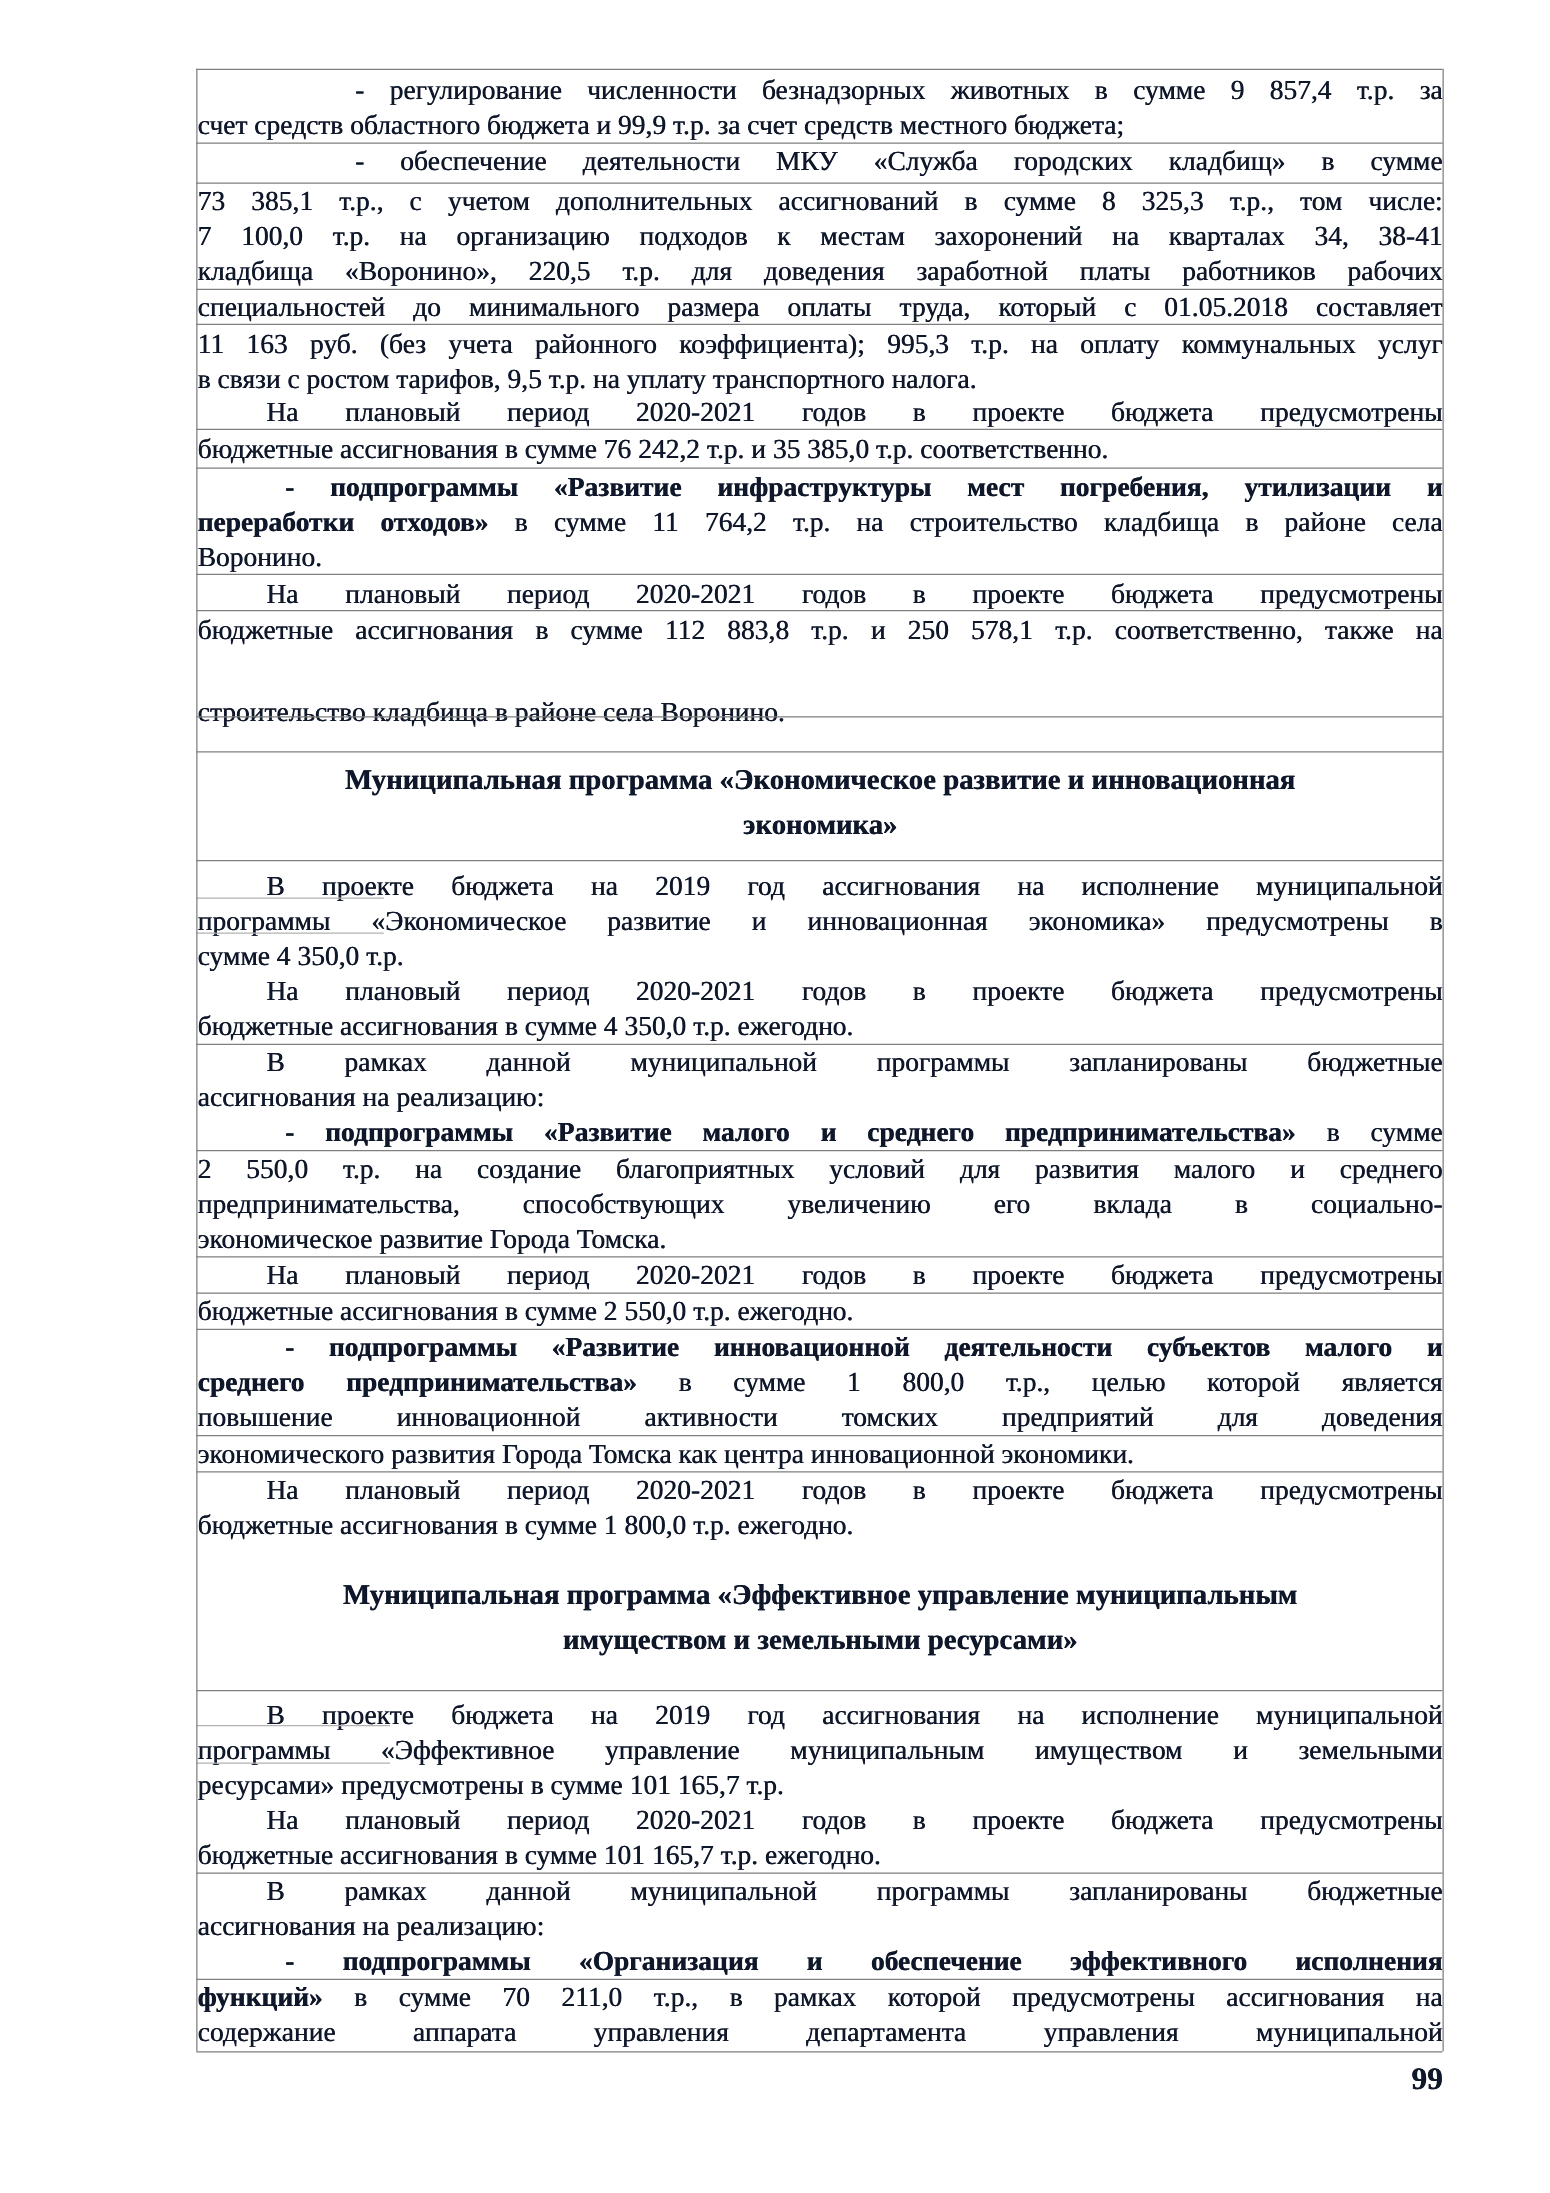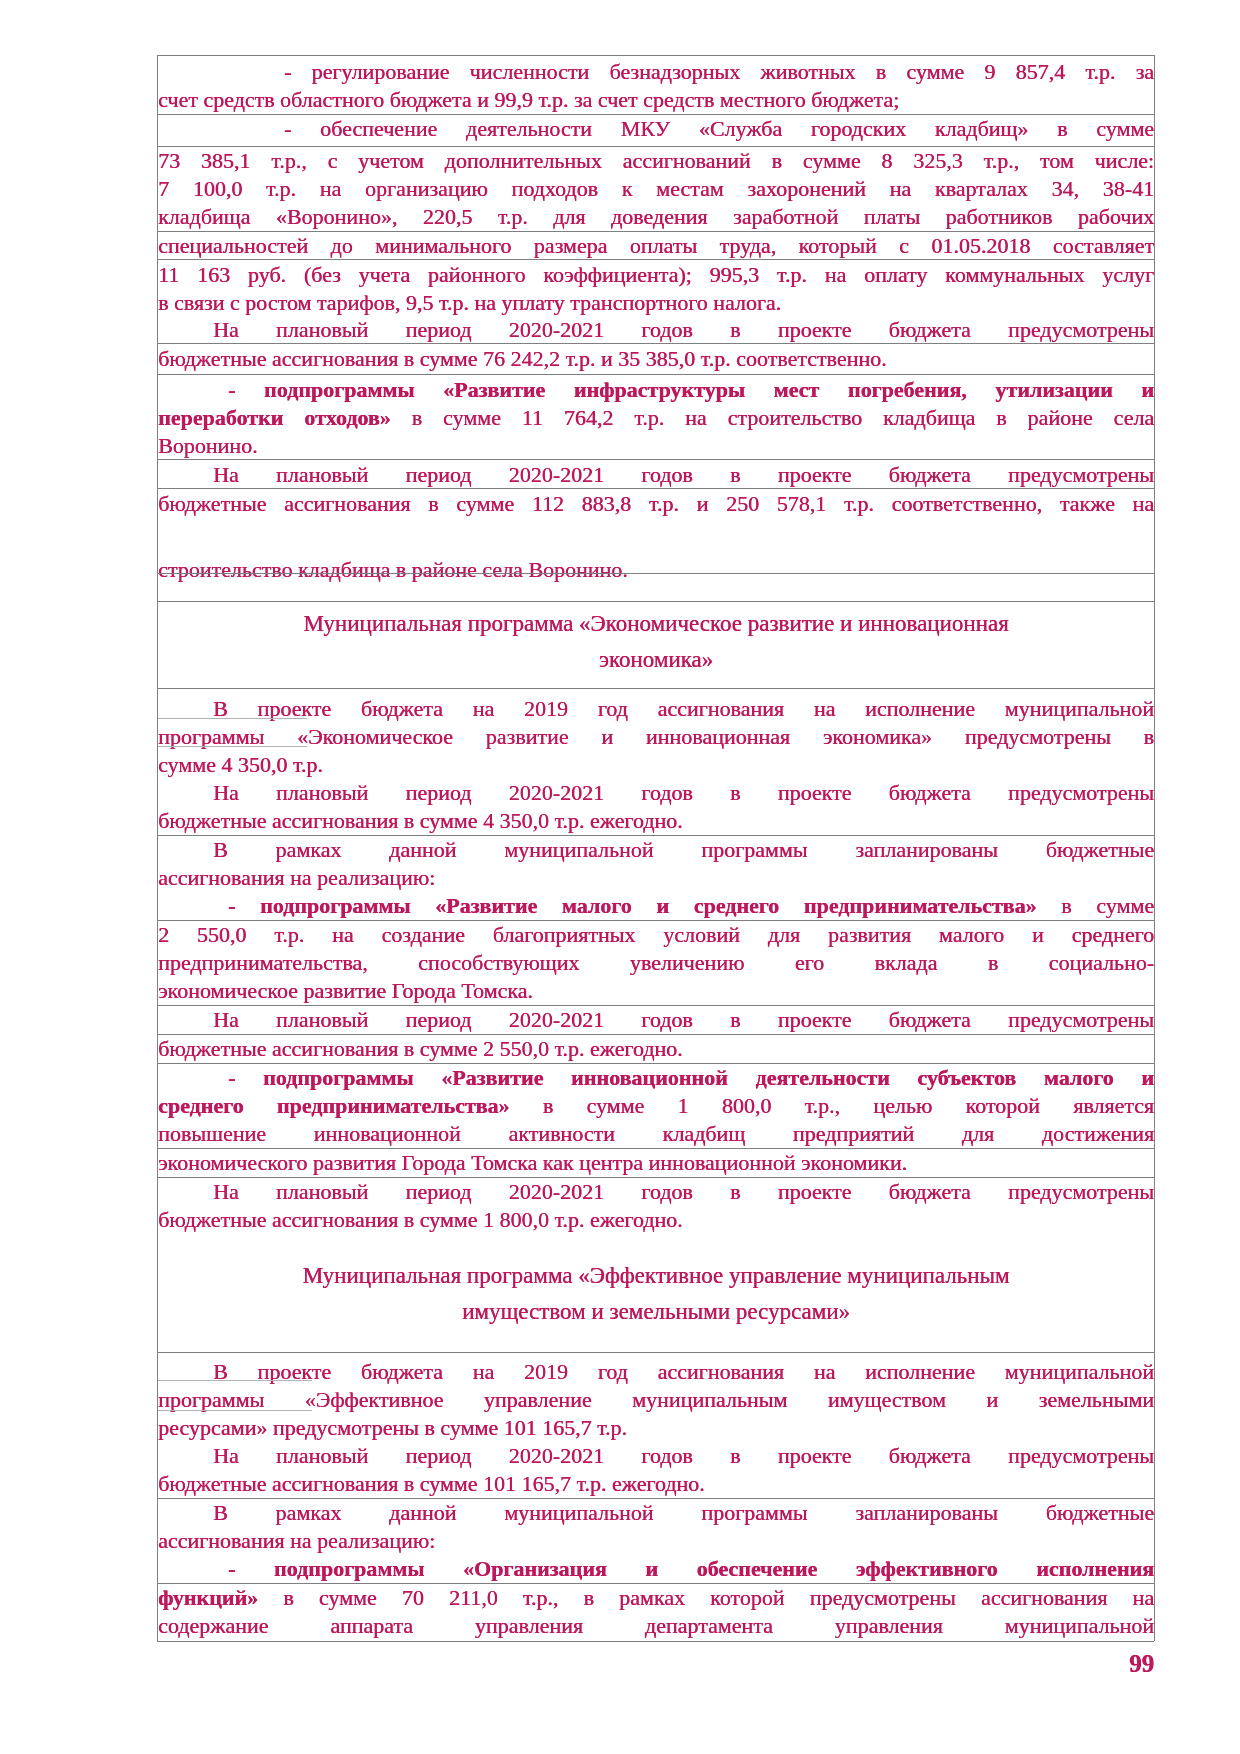--- a/index.html
+++ b/index.html
@@ -1,26 +1,26 @@
 <!DOCTYPE html>
 <html><head>
 <meta charset="utf-8">
 <style>
   html,body{margin:0;padding:0;background:#ffffff;}
   #page{position:relative;width:1240px;height:1754px;background:#ffffff;overflow:hidden;
-        font-family:"Liberation Serif","DejaVu Serif",serif;color:#be185d;}
+        font-family:"Liberation Serif","DejaVu Serif",serif;color:#0f172a;}
   .tline{position:absolute;left:158px;width:996px;height:28px;box-sizing:border-box;
          font-size:22px;line-height:28px;white-space:normal;overflow:visible;
          text-shadow:0.4px 0 0 currentColor;}
   .a-j{text-align:justify;text-align-last:justify;}
   .a-l{text-align:left;}
   .a-c{text-align:center;text-align-last:center;}
   .f-n{font-weight:normal;font-style:normal;}
   .f-bi{font-weight:bold;}
-  .f-b{font-weight:normal;font-style:normal;}
+  .f-b{font-weight:bold;font-style:normal;}
   .hline{position:absolute;height:0;border-top:1px solid #7f7f7f;}
   .hline.light{border-top-color:#b3b3b3;}
   .vline{position:absolute;width:0;border-left:1px solid #7f7f7f;}
   .heading{font-size:23px;}
   #page-number{position:absolute;left:954px;top:1650px;width:200px;text-align:right;
                font-size:25px;font-weight:bold;font-family:"Liberation Serif",serif;
                text-shadow:0.4px 0 0 currentColor;}
 </style>
 </head>
 <body>
@@ -54,21 +54,21 @@
       <div class="tline a-j" style="top: 836px; padding-left: 55px;"><span class="f-n">В рамках данной муниципальной программы запланированы бюджетные</span></div>
       <div class="tline a-l" style="top: 864px; padding-left: 0px;"><span class="f-n">ассигнования на реализацию:</span></div>
       <div class="tline a-j" style="top: 892px; padding-left: 70px;"><span class="f-bi">- подпрограммы «Развитие малого и среднего предпринимательства»</span><span class="f-n"> в сумме</span></div>
       <div class="tline a-j" style="top: 921px; padding-left: 0px;"><span class="f-n">2 550,0 т.р. на создание благоприятных условий для развития малого и среднего</span></div>
       <div class="tline a-j" style="top: 949px; padding-left: 0px;"><span class="f-n">предпринимательства, способствующих увеличению его вклада в социально-</span></div>
       <div class="tline a-l" style="top: 977px; padding-left: 0px;"><span class="f-n">экономическое развитие Города Томска.</span></div>
       <div class="tline a-j" style="top: 1006px; padding-left: 55px;"><span class="f-n">На плановый период 2020-2021 годов в проекте бюджета предусмотрены</span></div>
       <div class="tline a-l" style="top: 1035px; padding-left: 0px;"><span class="f-n">бюджетные ассигнования в сумме 2 550,0 т.р. ежегодно.</span></div>
       <div class="tline a-j" style="top: 1064px; padding-left: 70px;"><span class="f-bi">- подпрограммы «Развитие инновационной деятельности субъектов малого и</span></div>
       <div class="tline a-j" style="top: 1092px; padding-left: 0px;"><span class="f-bi">среднего предпринимательства»</span><span class="f-n"> в сумме 1 800,0 т.р., целью которой является</span></div>
-      <div class="tline a-j" style="top: 1120px; padding-left: 0px;"><span class="f-n">повышение инновационной активности кладбищ предприятий для достижения</span></div>
+      <div class="tline a-j" style="top: 1120px; padding-left: 0px;"><span class="f-n">повышение инновационной активности томских предприятий для доведения</span></div>
       <div class="tline a-l" style="top: 1149px; padding-left: 0px;"><span class="f-n">экономического развития Города Томска как центра инновационной экономики.</span></div>
       <div class="tline a-j" style="top: 1178px; padding-left: 55px;"><span class="f-n">На плановый период 2020-2021 годов в проекте бюджета предусмотрены</span></div>
       <div class="tline a-l" style="top: 1206px; padding-left: 0px;"><span class="f-n">бюджетные ассигнования в сумме 1 800,0 т.р. ежегодно.</span></div>
       <div class="tline a-c heading" style="top: 1262px; padding-left: 0px;"><span class="f-b">Муниципальная программа «Эффективное управление муниципальным</span></div>
       <div class="tline a-c heading" style="top: 1298px; padding-left: 0px;"><span class="f-b">имуществом и земельными ресурсами»</span></div>
       <div class="tline a-j" style="top: 1358px; padding-left: 55px;"><span class="f-n">В проекте бюджета на 2019 год ассигнования на исполнение муниципальной</span></div>
       <div class="tline a-j" style="top: 1386px; padding-left: 0px;"><span class="f-n">программы «Эффективное управление муниципальным имуществом и земельными</span></div>
       <div class="tline a-l" style="top: 1414px; padding-left: 0px;"><span class="f-n">ресурсами» предусмотрены в сумме 101 165,7 т.р.</span></div>
       <div class="tline a-j" style="top: 1442px; padding-left: 55px;"><span class="f-n">На плановый период 2020-2021 годов в проекте бюджета предусмотрены</span></div>
       <div class="tline a-l" style="top: 1470px; padding-left: 0px;"><span class="f-n">бюджетные ассигнования в сумме 101 165,7 т.р. ежегодно.</span></div>

